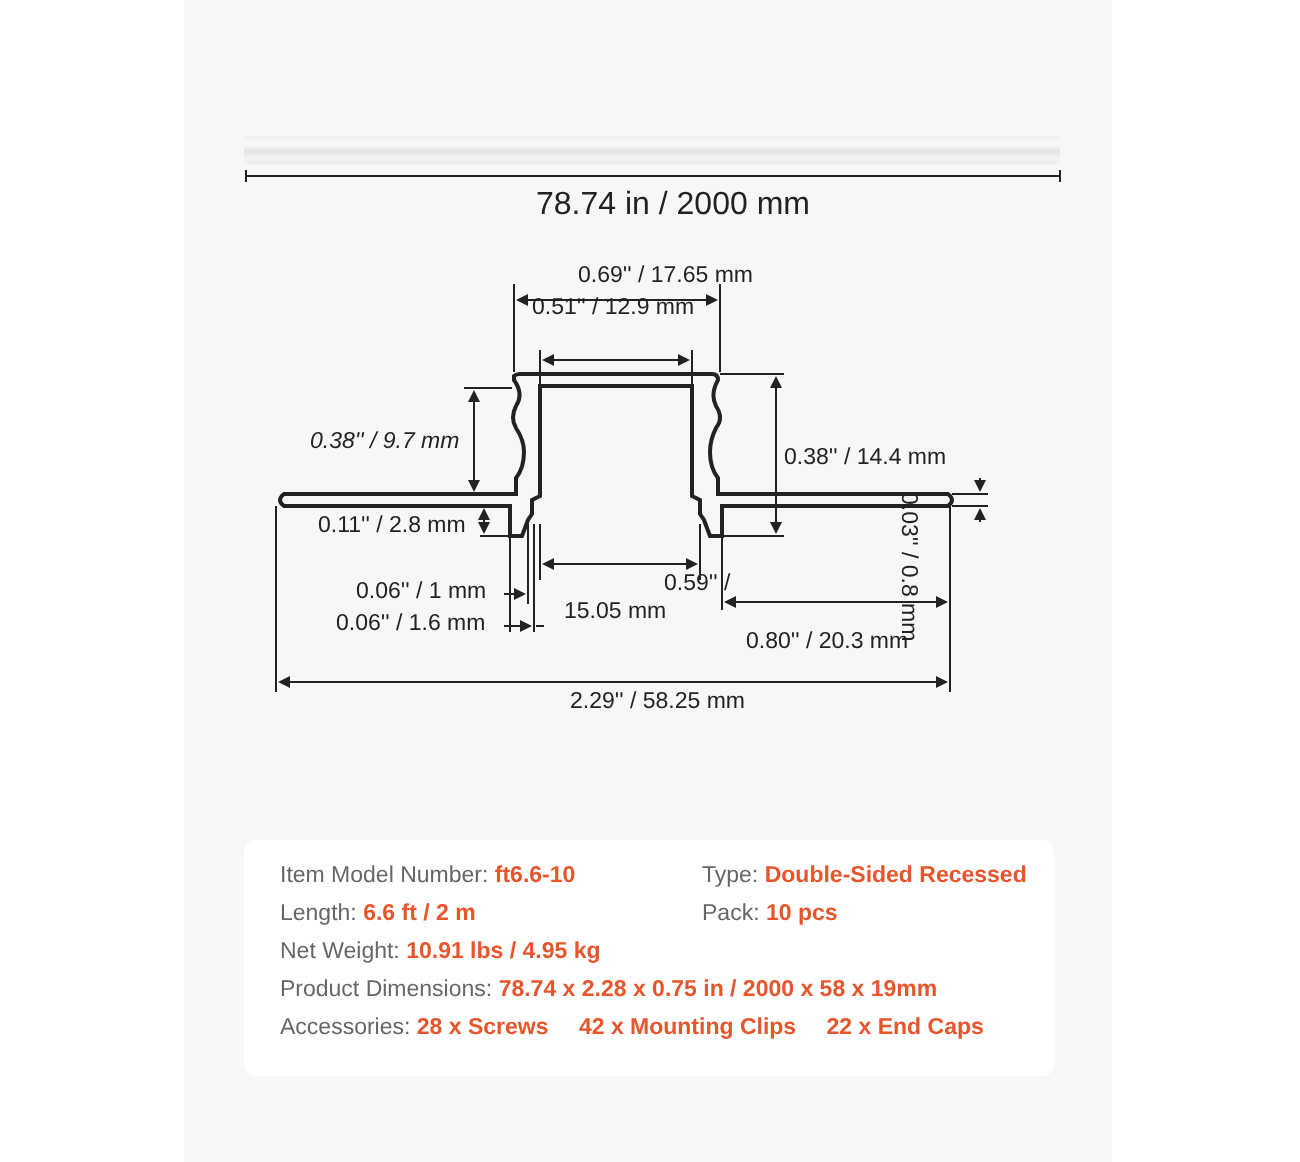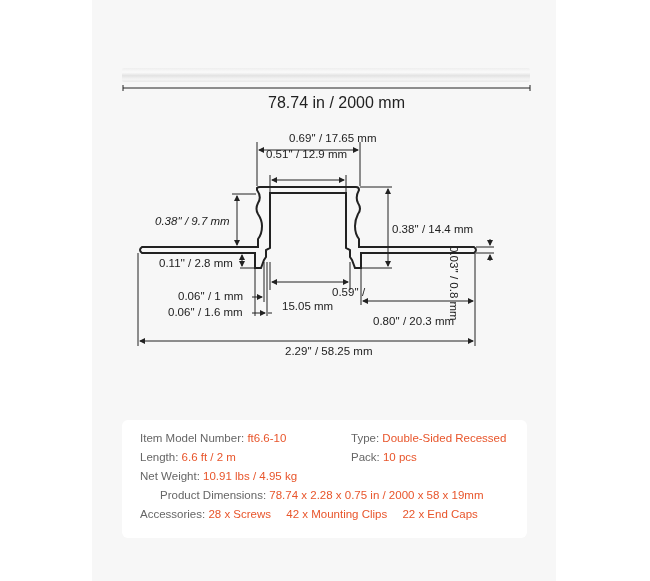--- a/index.html
+++ b/index.html
@@ -6,21 +6,21 @@
   body { width:650px; height:581px; background:#ffffff; position:relative; overflow:hidden;
          font-family:"Liberation Sans", sans-serif; }
   .panel { position:absolute; left:92px; top:0; width:464px; height:581px; background:#f7f7f7; }
   .strip { position:absolute; left:122px; top:68px; width:408px; height:14px;
            background:linear-gradient(to bottom,#eeeeee 0%,#fafafa 30%,#e3e3e3 55%,#f4f4f4 80%,#e9e9e9 100%);
            border-radius:2px; }
   svg.dwg { position:absolute; left:0; top:0; }
   .lbl { position:absolute; font-size:11.5px; color:#222; white-space:nowrap; }
   .card { position:absolute; left:122px; top:420px; width:405px; height:118px; background:#ffffff; border-radius:6px; }
   .row { position:absolute; font-size:11.5px; color:#666; white-space:nowrap; }
-  .row .v { color:#e8552b; font-weight:normal;text-align:center; }
+  .row .v { color:#e8552b; font-weight:bold;text-align:center; }
   .row .gap { display:inline-block; width:12px; }
 </style>
 </head>
 <body>
 
 <div class="panel"></div>
 
 <div class="strip"></div>
 
 <svg class="dwg" width="650" height="581">
@@ -115,21 +115,21 @@
   <span class="v">6.6 ft / 2 m</span>
 </div>
 <div class="row" style="left:351px;top:451px;">
   <span>Pack:</span>
   <span class="v">10 pcs</span>
 </div>
 <div class="row" style="left:140px;top:470px;">
   <span>Net Weight:</span>
   <span class="v">10.91 lbs / 4.95 kg</span>
 </div>
-<div class="row" style="left:140px;top:489px;margin-left:20px;">
+<div class="row" style="left:140px;top:489px;">
   <span>Product Dimensions:</span>
   <span class="v">78.74 x 2.28 x 0.75 in / 2000 x 58 x 19mm</span>
 </div>
 <div class="row" style="left:140px;top:508px;">
   <span>Accessories:</span>
   <span class="v">28 x Screws</span><span class="gap"></span>
   <span class="v">42 x Mounting Clips</span><span class="gap"></span>
   <span class="v">22 x End Caps</span>
 </div>
 

